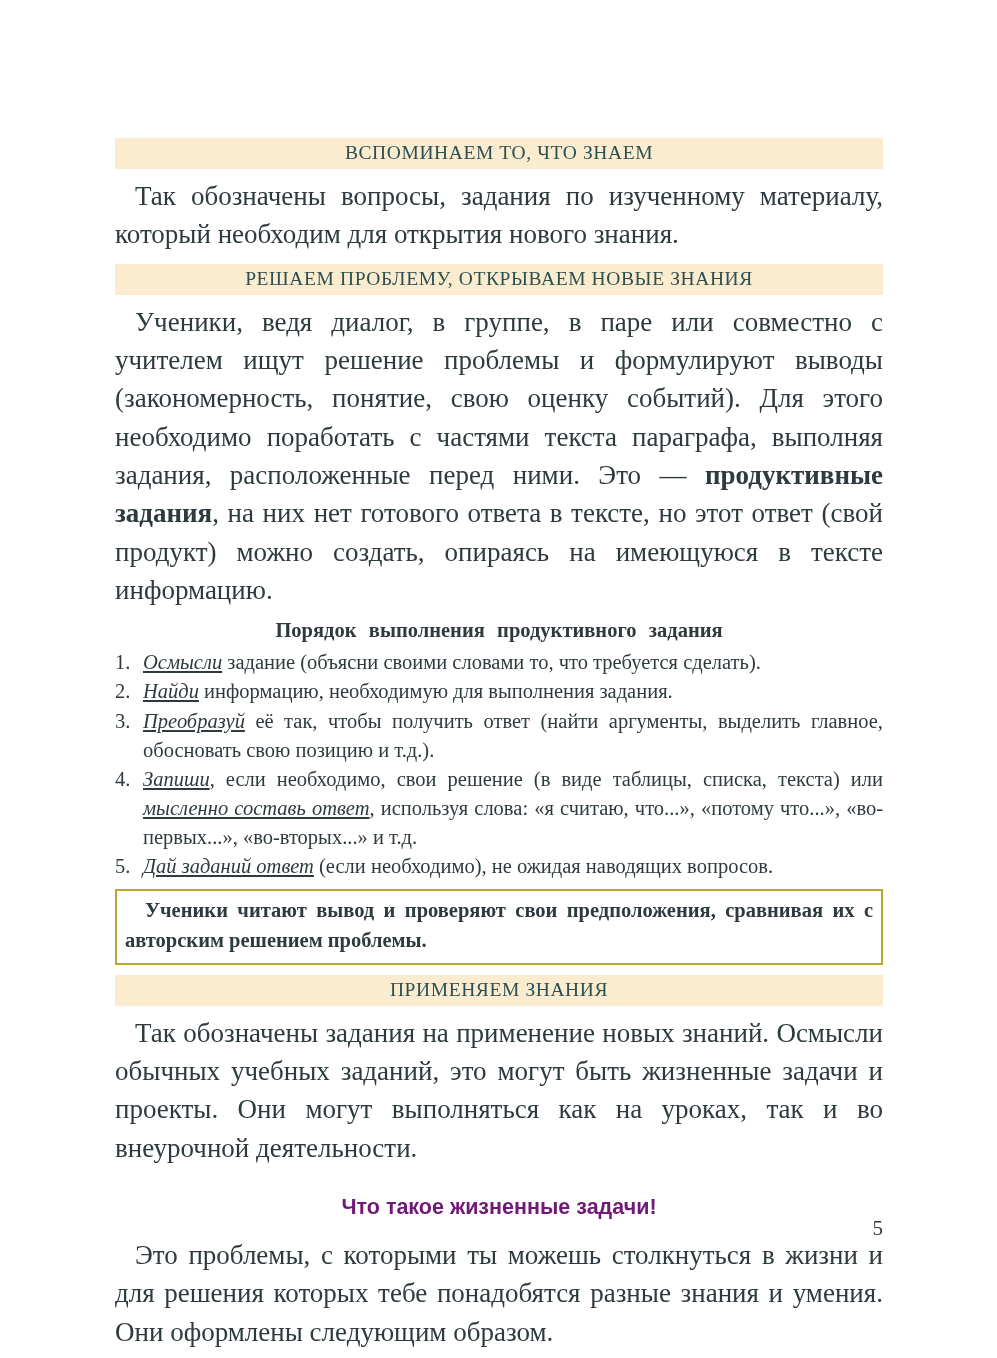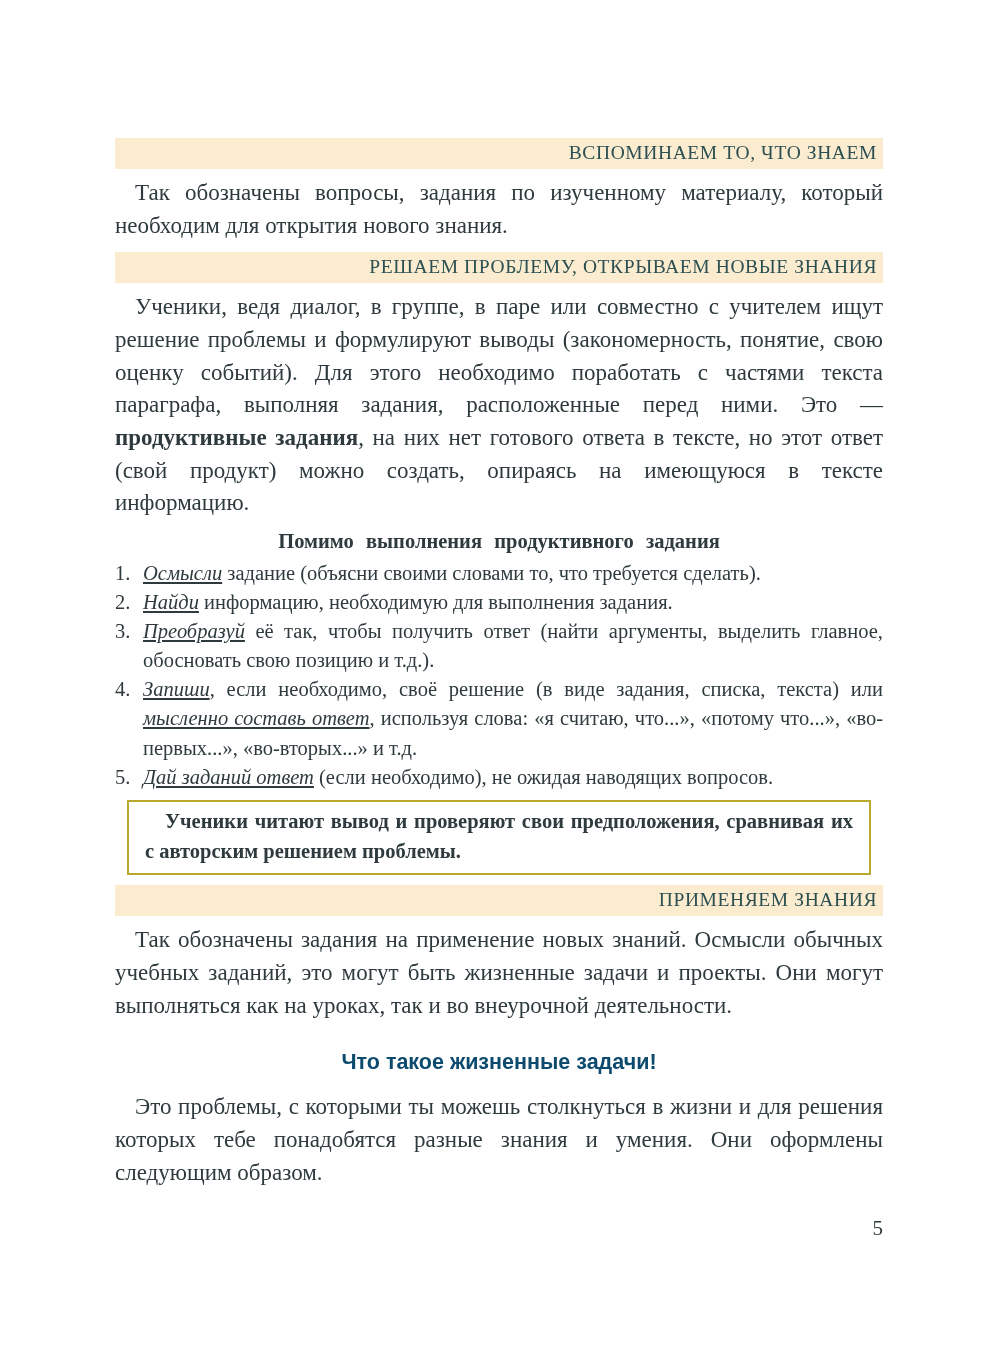--- a/index.html
+++ b/index.html
@@ -13,30 +13,30 @@
     overflow: hidden;
   }
   .content {
     position: absolute;
     left: 115px;
     top: 138px;
     width: 768px;
   }
   .band {
     background: #fbecd0;
-    text-align: right;
+    text-align: center;
     padding: 4px 6px 5px;
     font-size: 19.5px;
     letter-spacing: 0.6px;
     color: #2c4f52;
     margin: 10px 0 8px;
   }
   .band:first-child { margin-top: 0; }
   .para {
-    font-size: 23px;
+    font-size: 27px;
     line-height: 1.42;
     text-align: justify;
     margin: 6px 0 10px;
   }
   .para.indent { text-indent: 20px; }
   .procedure-title {
     font-size: 20.5px;
     font-weight: bold;
     text-align: center;
     word-spacing: 0.35em;
@@ -51,34 +51,34 @@
   .list-item .num {
     width: 28px;
     flex: none;
   }
   .list-item .txt {
     flex: 1;
     text-align: justify;
   }
   .compare-box {
     border: 2px solid #b9a72e;
-    padding: 5px 16px 7px;
+    padding: 5px 8px 7px;
     font-size: 20.5px;
     font-weight: bold;
     line-height: 1.45;
     text-align: justify;
     text-indent: 20px;
-    margin: 4px 12px 10px;
+    margin: 4px 0 10px;
   }
   .life-title {
     font-family: "Liberation Sans", sans-serif;
     font-weight: bold;
     font-size: 21.5px;
     text-align: center;
-    color: #0c4a6e;
+    color: #701a75;
     margin: 28px 0 16px;
   }
   .page-number {
     position: absolute;
     left: 115px;
     top: 1216px;
     width: 768px;
     text-align: right;
     font-size: 21px;
     color: #2e3a3d;
@@ -97,38 +97,38 @@
   </div>
 
   <p class="para indent">Так обозначены вопросы, задания по изученному материалу, который необходим для открытия нового знания.</p>
 
   <div class="band">
     <span>РЕШАЕМ ПРОБЛЕМУ, ОТКРЫВАЕМ НОВЫЕ ЗНАНИЯ</span>
   </div>
 
   <p class="para indent"><span class="normal">Ученики, ведя диалог, в группе, в паре или совместно с учителем ищут решение проблемы и формулируют выводы (закономерность, понятие, свою оценку событий). Для этого необходимо поработать с частями текста параграфа, выполняя задания, расположенные перед ними. Это — </span><span class="bold">продуктивные задания</span><span class="normal">, на них нет готового ответа в тексте, но этот ответ (свой продукт) можно создать, опираясь на имеющуюся в тексте информацию.</span></p>
 
-  <div class="procedure-title">Помимо выполнения продуктивного задания</div>
+  <div class="procedure-title">Порядок выполнения продуктивного задания</div>
 
   <div class="list">
     <div class="list-item">
       <span class="num">1.</span>
       <span class="txt"><span class="italic">Осмысли</span><span class="normal"> задание (объясни своими словами то, что требуется сделать).</span></span>
     </div>
     <div class="list-item">
       <span class="num">2.</span>
       <span class="txt"><span class="italic">Найди</span><span class="normal"> информацию, необходимую для выполнения задания.</span></span>
     </div>
     <div class="list-item">
       <span class="num">3.</span>
       <span class="txt"><span class="italic">Преобразуй</span><span class="normal"> её так, чтобы получить ответ (найти аргументы, выделить главное, обосновать свою позицию и т.д.).</span></span>
     </div>
     <div class="list-item">
       <span class="num">4.</span>
-      <span class="txt"><span class="italic">Запиши</span><span class="normal">, если необходимо, своё решение (в виде задания, списка, текста) или </span><span class="italic">мысленно составь ответ</span><span class="normal">, используя слова: «я считаю, что...», «потому что...», «во-первых...», «во-вторых...» и т.д.</span></span>
+      <span class="txt"><span class="italic">Запиши</span><span class="normal">, если необходимо, свои решение (в виде таблицы, списка, текста) или </span><span class="italic">мысленно составь ответ</span><span class="normal">, используя слова: «я считаю, что...», «потому что...», «во-первых...», «во-вторых...» и т.д.</span></span>
     </div>
     <div class="list-item">
       <span class="num">5.</span>
       <span class="txt"><span class="italic">Дай заданий ответ</span><span class="normal"> (если необходимо), не ожидая наводящих вопросов.</span></span>
     </div>
   </div>
 
 
   <div class="compare-box"><span class="bold">Ученики читают вывод и проверяют свои предположения, сравнивая их с авторским решением проблемы.</span></div>
 

